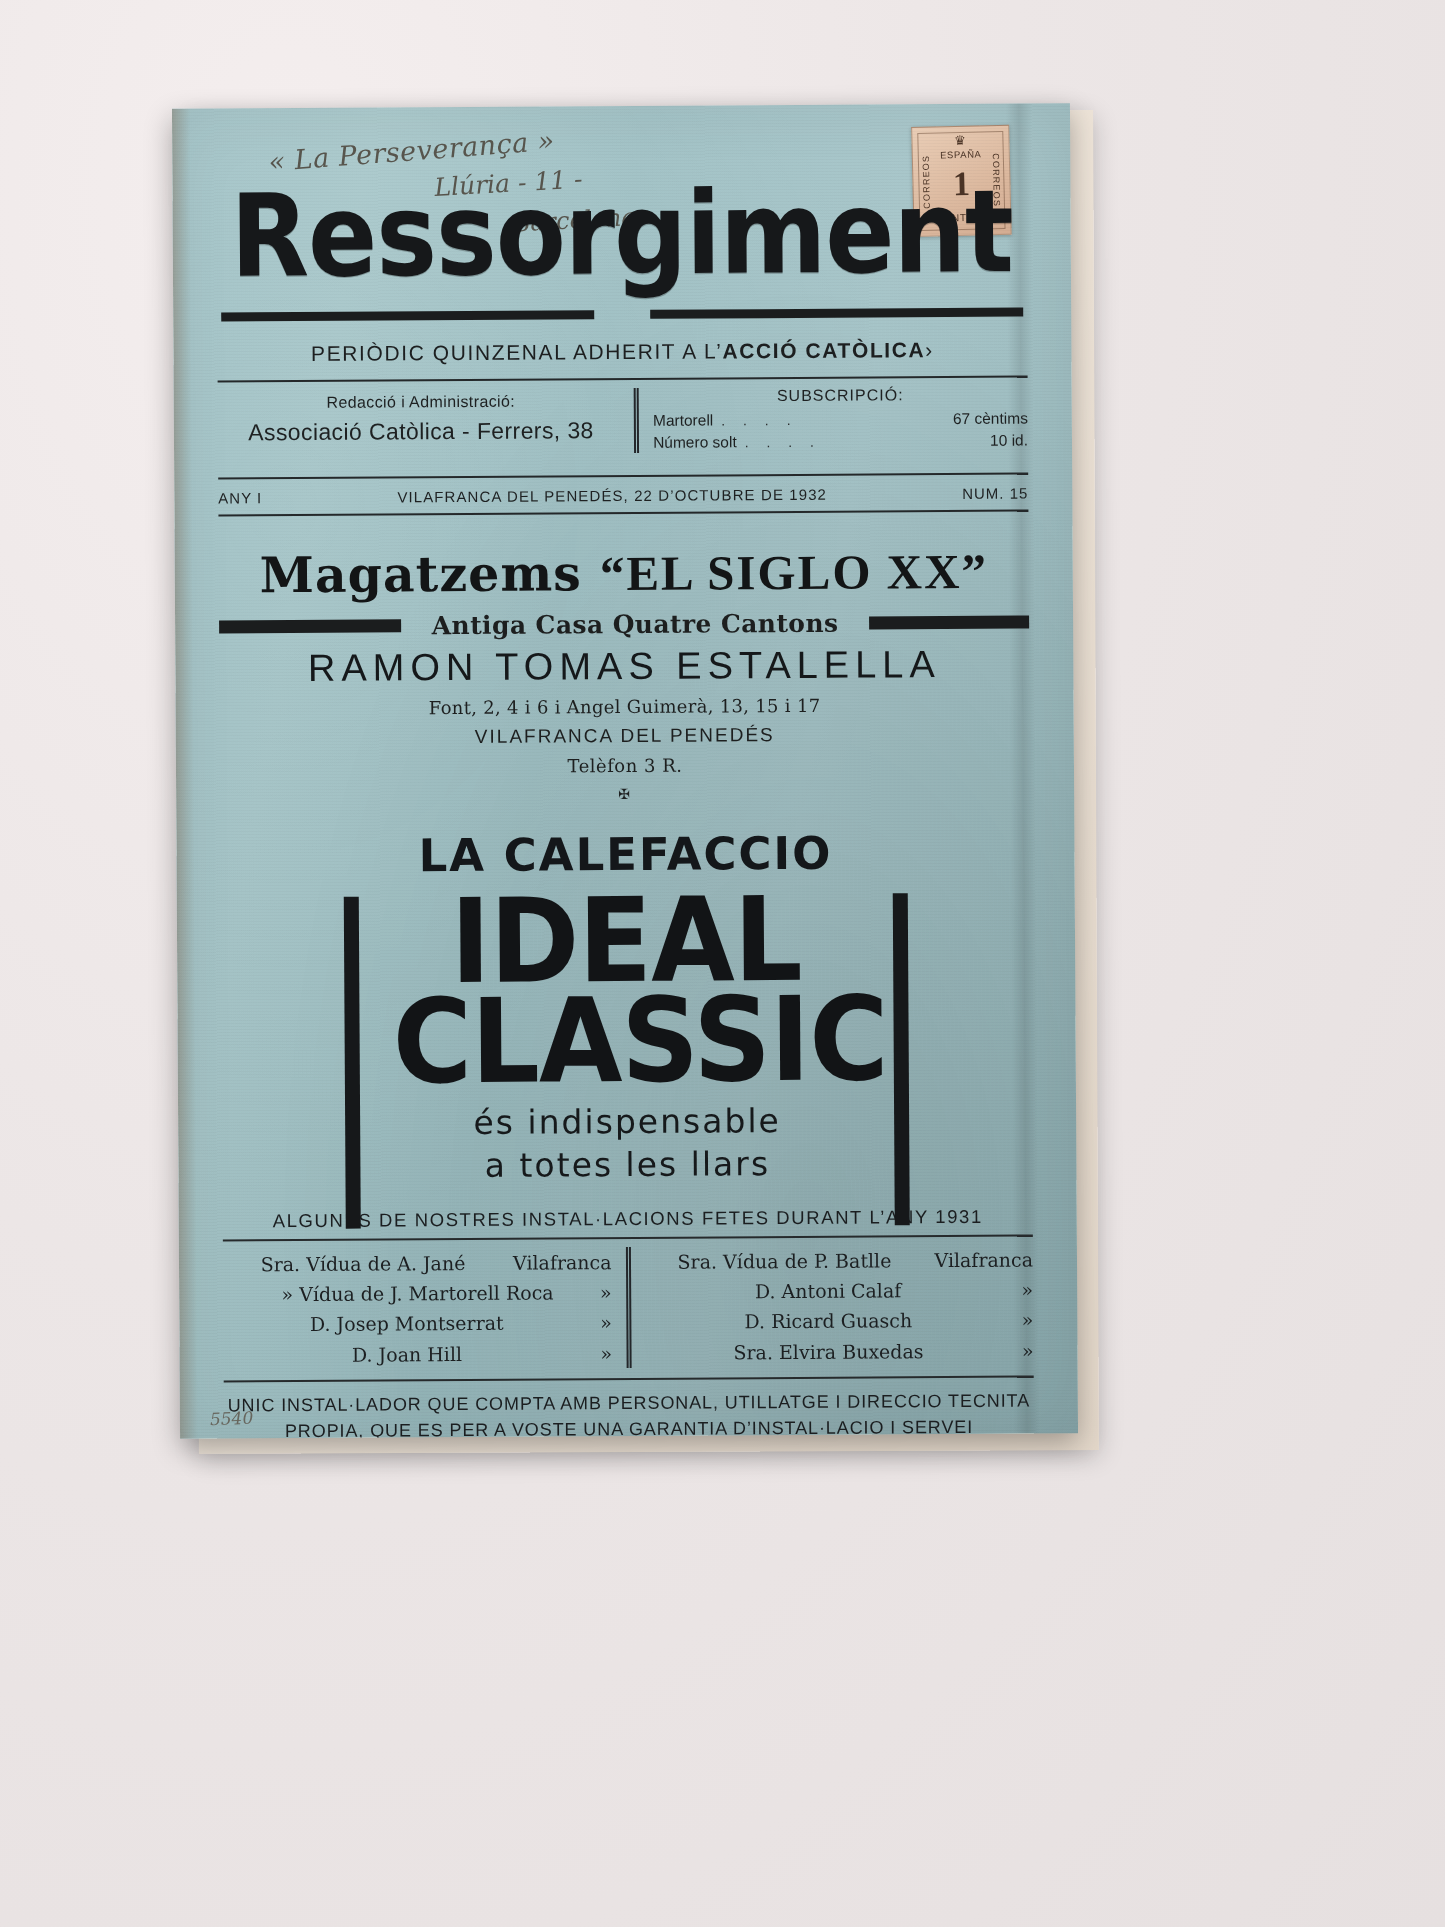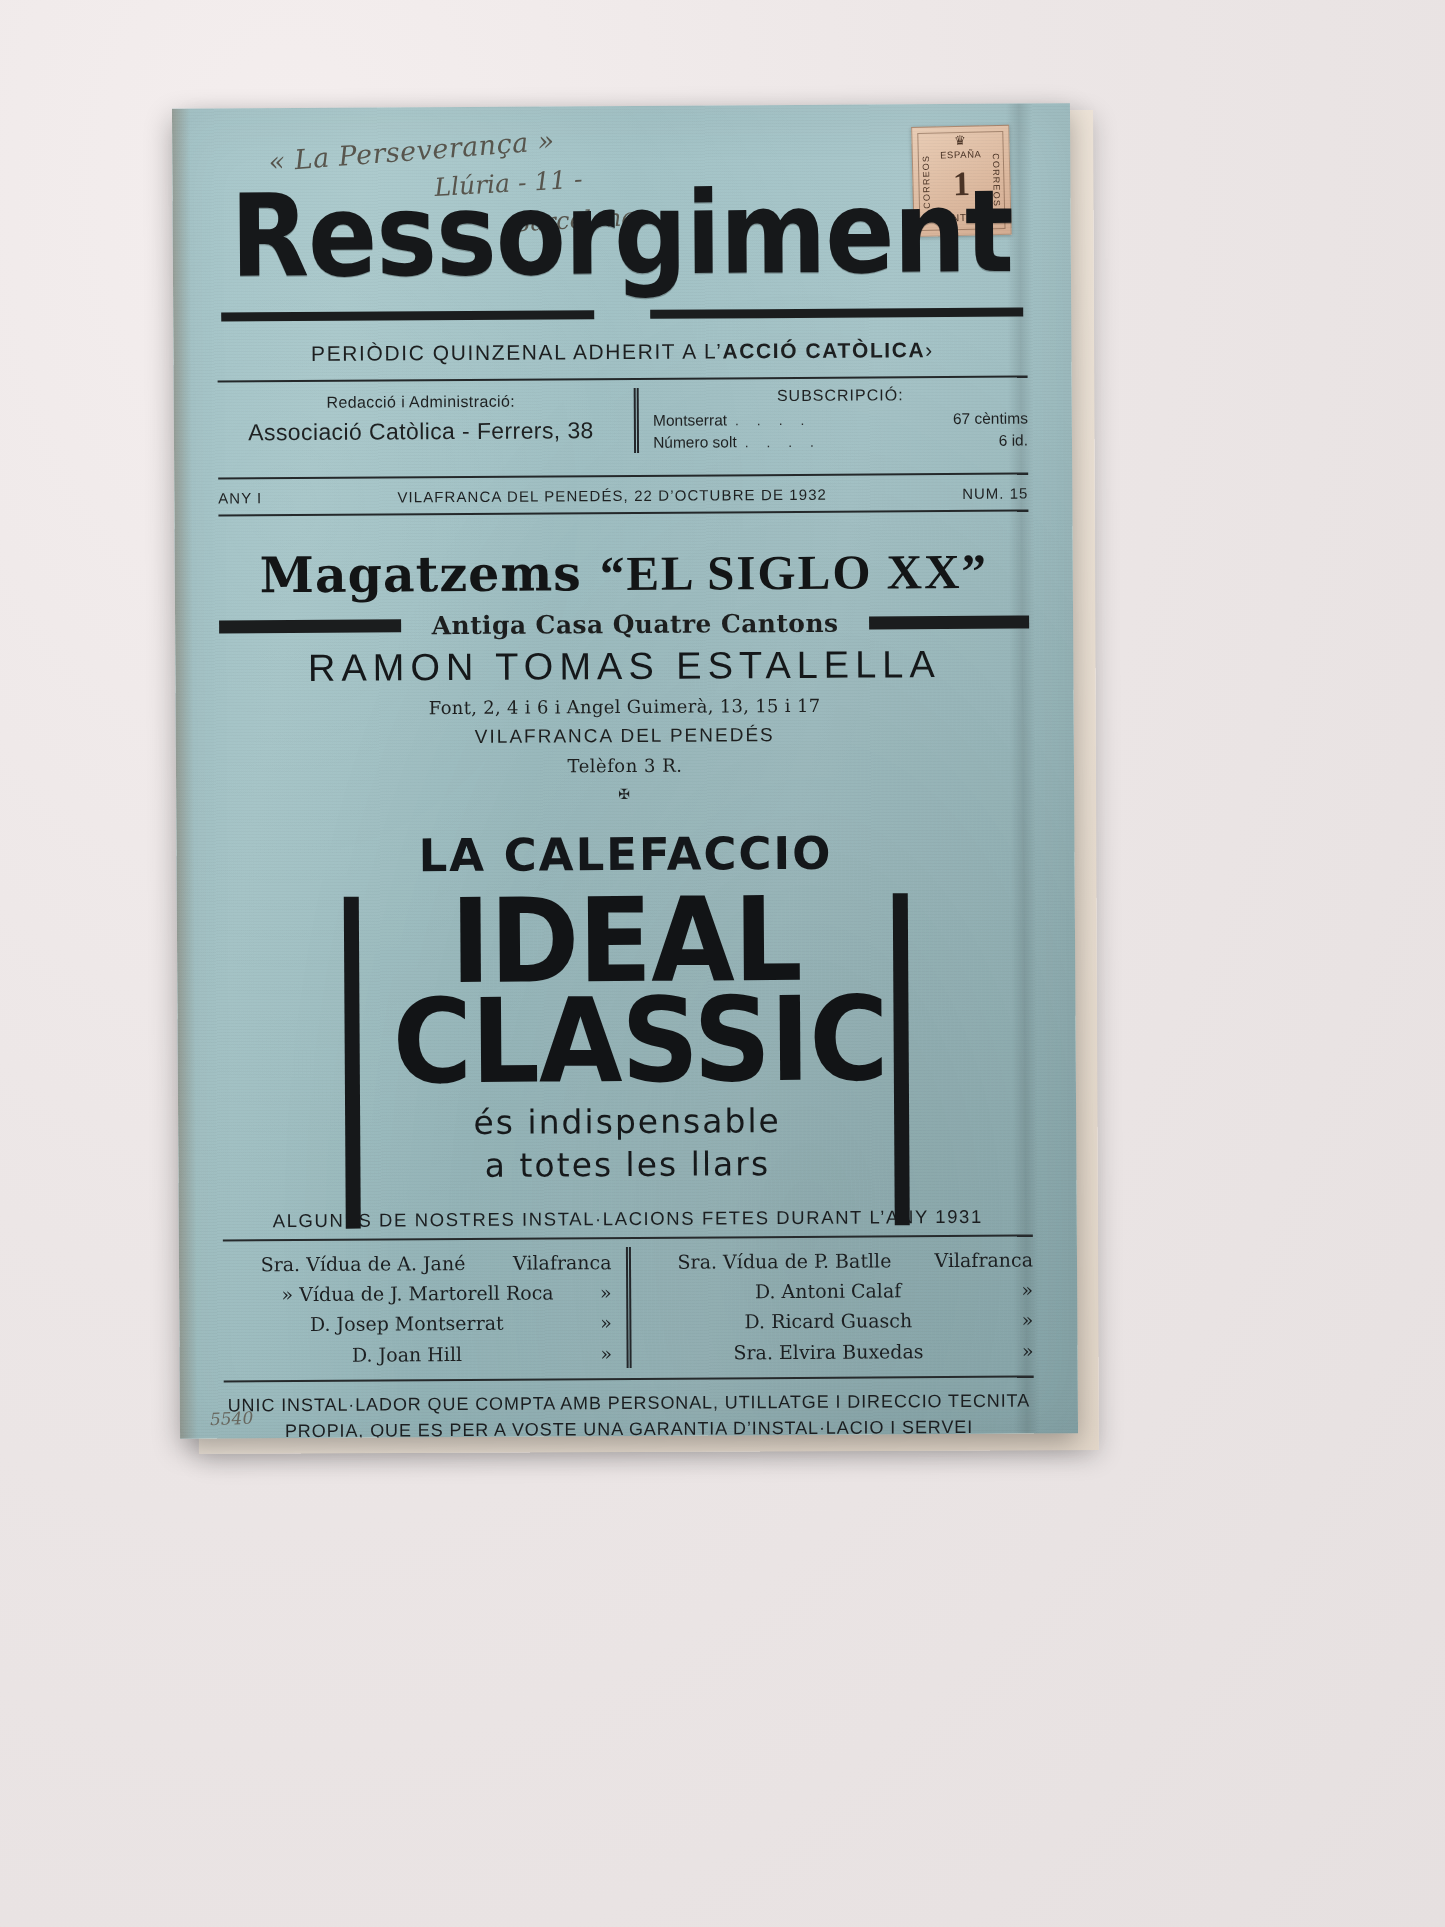--- a/index.html
+++ b/index.html
@@ -425,28 +425,28 @@
 
     <div id="info-band">
       <div id="info-left">
         <div class="l1">Redacció i Administració:</div>
         <div class="l2">Associació Catòlica - Ferrers, 38</div>
       </div>
       <div id="info-divider"></div>
       <div id="info-right">
         <div class="sub-head">SUBSCRIPCIÓ:</div>
         <div class="sub-row">
-          <span class="label">Montserrat</span>
+          <span class="label">Martorell</span>
           <span class="dots">. . . .</span>
           <span class="val">67 cèntims</span>
         </div>
         <div class="sub-row">
           <span class="label">Número solt</span>
           <span class="dots">. . . .</span>
-          <span class="val">6  id.</span>
+          <span class="val">10  id.</span>
         </div>
       </div>
     </div>
 
     <hr class="thin">
 
     <div id="issue-line">
       <span>ANY I</span>
       <span class="center">VILAFRANCA DEL PENEDÉS, 22 D’OCTUBRE DE 1932</span>
       <span>NUM. 15</span>

